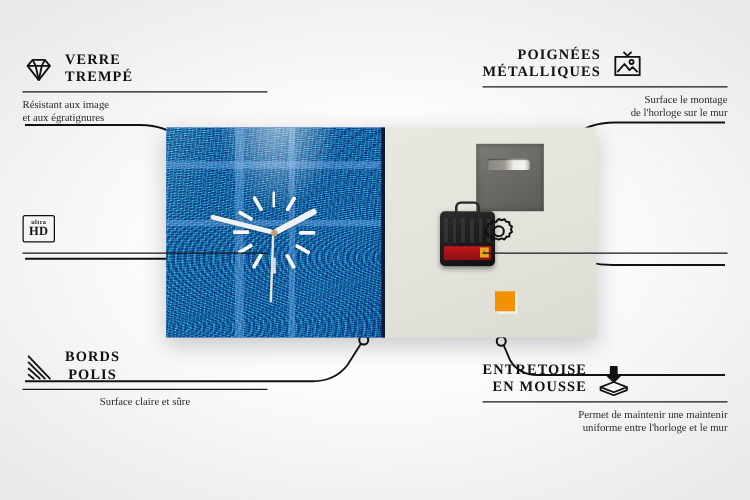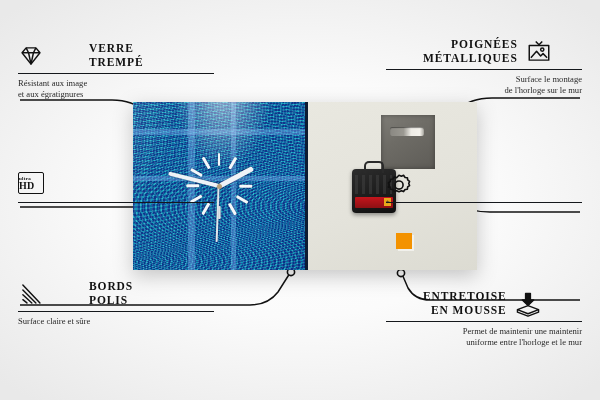--- a/index.html
+++ b/index.html
@@ -180,50 +180,49 @@
   .feature.right .head { flex-direction: row-reverse; justify-content: flex-end; }
   .feature .title {
     font-family: "Liberation Serif", serif;
     font-weight: bold;
     font-size: 11.5px;
     letter-spacing: .9px;
     color: #111111;
     line-height: 13.5px;
     text-transform: uppercase;
     white-space: pre-line;
-    margin-left: 37px;
   }
   .feature.right .title { text-align: right; }
   .feature .rule { height: 1.4px; background: #15181c; width: 100%; }
   .feature .desc {
     margin-top: 4px;
     font-family: "Liberation Serif", serif;
     font-size: 8.6px;
     line-height: 11px;
     color: #2a2a2a;
     white-space: pre-line;
   }
   .feature.right .desc { text-align: right; }
   .ico { width: 26px; height: 26px; flex: 0 0 26px; color: #111; }
   .ico svg { display: block; width: 26px; height: 26px; }
 
   
   #f-verre     { left: 18px;  top: 42px;  }
   #f-impr      { left: 18px;  top: 172px; }
-  #f-bords     { left: 18px;  top: 280px; }
+  #f-bords     { left: 18px;  top: 280px; text-align: center; }
   #f-poign     { left: 386px; top: 38px;  }
   #f-meca      { left: 386px; top: 172px; }
   #f-entre     { left: 386px; top: 290px; }
 
   .hd-box {
     width: 26px; height: 22px;
     border: 1.6px solid #111;
     border-radius: 2px;
     display: flex; flex-direction: column;
-    align-items: flex-start; justify-content: center;
+    align-items: center; justify-content: center;
     line-height: 1;
   }
   .hd-box .u { font-size: 5px; font-weight: bold; letter-spacing: .3px; }
   .hd-box .h { font-size: 10px; font-weight: bold; letter-spacing: .2px; }
 </style>
 </head>
 <body>
 
 <div id="stage">
 

